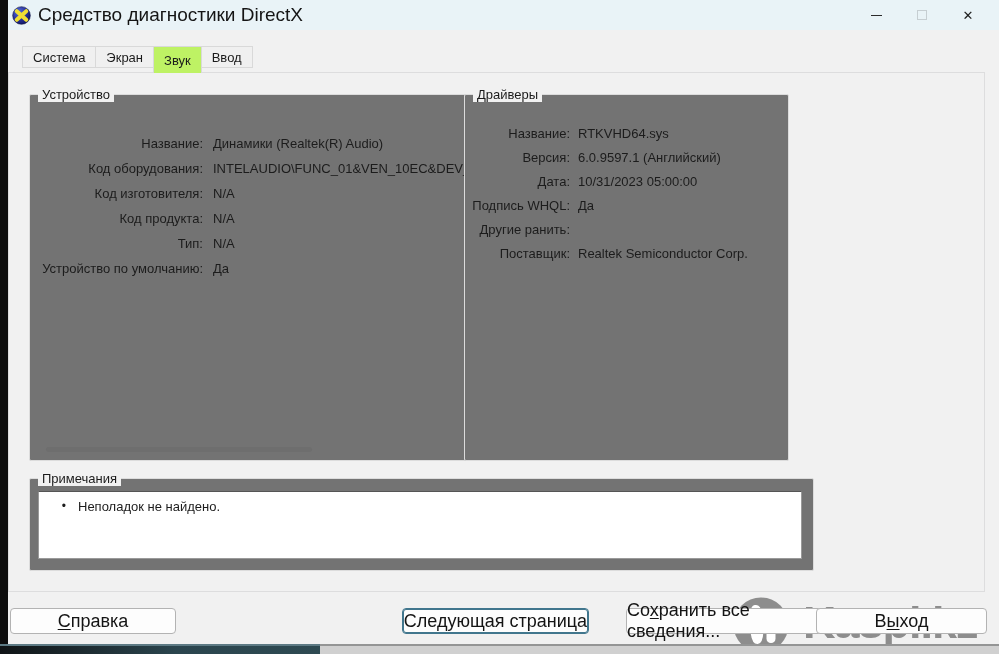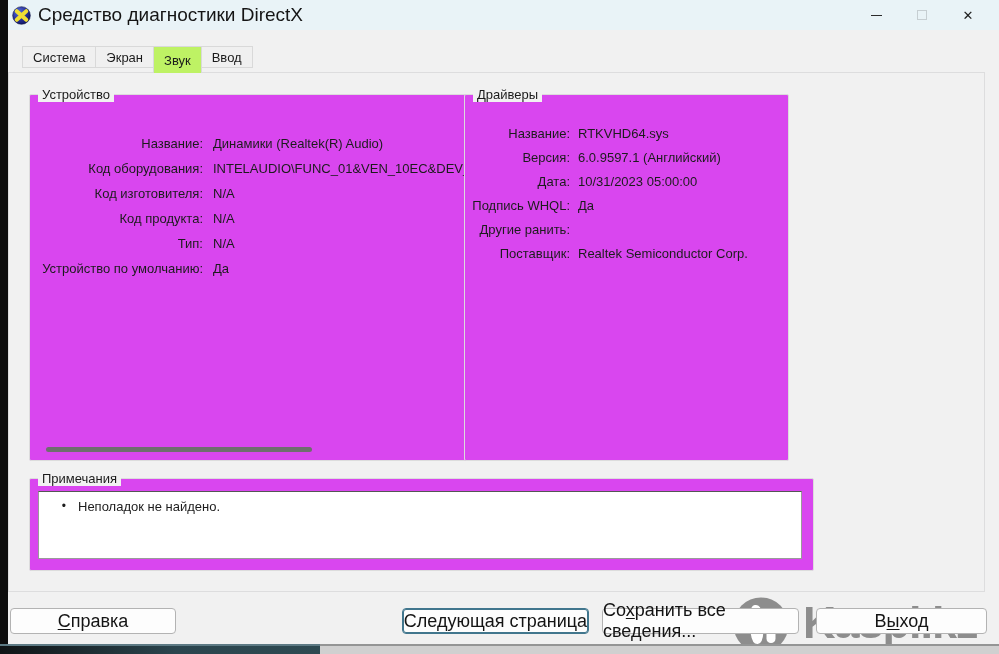--- a/index.html
+++ b/index.html
@@ -22,21 +22,21 @@
 
   
   .tabs { position:absolute; left:22px; top:46px; height:27px; display:flex; align-items:flex-start; z-index:3; }
   .tab { height:22px; padding:0 10px; display:flex; align-items:center; justify-content:center; background:#f0f0f0; border:1px solid #d9d9d9; margin-right:-1px; color:#1b1b1b; }
   .tab.active { height:27px; background:#bef264; border-bottom:none; margin-bottom:-1px; z-index:4; }
 
   
   .tab-panel { position:absolute; left:8px; top:72px; width:977px; height:520px; border:1px solid #ddddde; background:#f1f1f1; }
 
   
-  .groupbox { position:absolute; border:1px solid #dcdcdc; border-radius:2px; background:#d946ef; }
+  .groupbox { position:absolute; border:1px solid #dcdcdc; border-radius:2px; background:#737373; }
   .gb-label { position:absolute; top:-8px; left:8px; background:#f1f1f1; padding:0 4px; font-size:13px; color:#1b1b1b; }
   .gb-device { left:20px; top:21px; width:448px; height:367px; }
   .gb-drivers { left:455px; top:21px; width:325px; height:367px; }
   .gb-notes { left:20px; top:405px; width:785px; height:93px; }
 
   .info-rows { position:absolute; left:1px; right:1px; display:grid; row-gap:0; }
   .gb-device .info-rows { top:36px; grid-auto-rows:25px; grid-template-columns:172px 1fr; column-gap:10px; }
   .gb-drivers .info-rows { top:26px; grid-auto-rows:24px; grid-template-columns:104px 1fr; column-gap:8px; }
   .row-label { text-align:right; align-self:center; white-space:nowrap; overflow:hidden; }
   .row-value { align-self:center; white-space:nowrap; overflow:hidden; }
@@ -48,21 +48,21 @@
   .notes-box { position:absolute; left:8px; top:12px; width:764px; height:68px; background:#ffffff; border:1px solid #9a9a9a; border-top-color:#555; }
   .note-item { display:flex; padding-top:7px; }
   .note-bullet { width:27px; text-align:right; font-size:12px; }
   .note-text { padding-left:12px; }
 
   
   .btn { position:absolute; height:26px; top:608px; background:#fdfdfd; border:1px solid #b3b3b3; border-radius:4px; display:flex; align-items:center; justify-content:center; font-size:18px; color:#141414; z-index:10; cursor:default; }
   .btn u, .btn .ukey { text-decoration:underline; text-underline-offset:2px; }
   .btn-help { left:10px; width:166px; }
   .btn-next { left:402px; width:187px; border-color:#41768d; box-shadow:0 0 0 1px #41768d inset; }
-  .btn-save { left:602px; width:197px; }
+  .btn-save { left:626px; width:215px; }
   .btn-exit { left:816px; width:171px; }
 
   
   .watermark { position:absolute; left:733px; top:561px; display:flex; align-items:center; z-index:5; pointer-events:none;margin-top:36px; }
   .wm-text { margin-left:14px; font-size:45px; font-weight:bold; letter-spacing:-1px; color:#8d8d8d; line-height:1; padding-bottom:6px; }
 
   
   .strip-dark { position:absolute; left:0; top:644px; width:320px; height:10px; background:linear-gradient(90deg,#101416 0%,#2b454e 55%,#2e4a52 100%); border-top:2px solid #5d7a84; z-index:30; }
   .strip-light { position:absolute; left:320px; top:644px; width:679px; height:10px; background:#d0d0d0; border-top:2px solid #949595; z-index:30; }
 </style>

